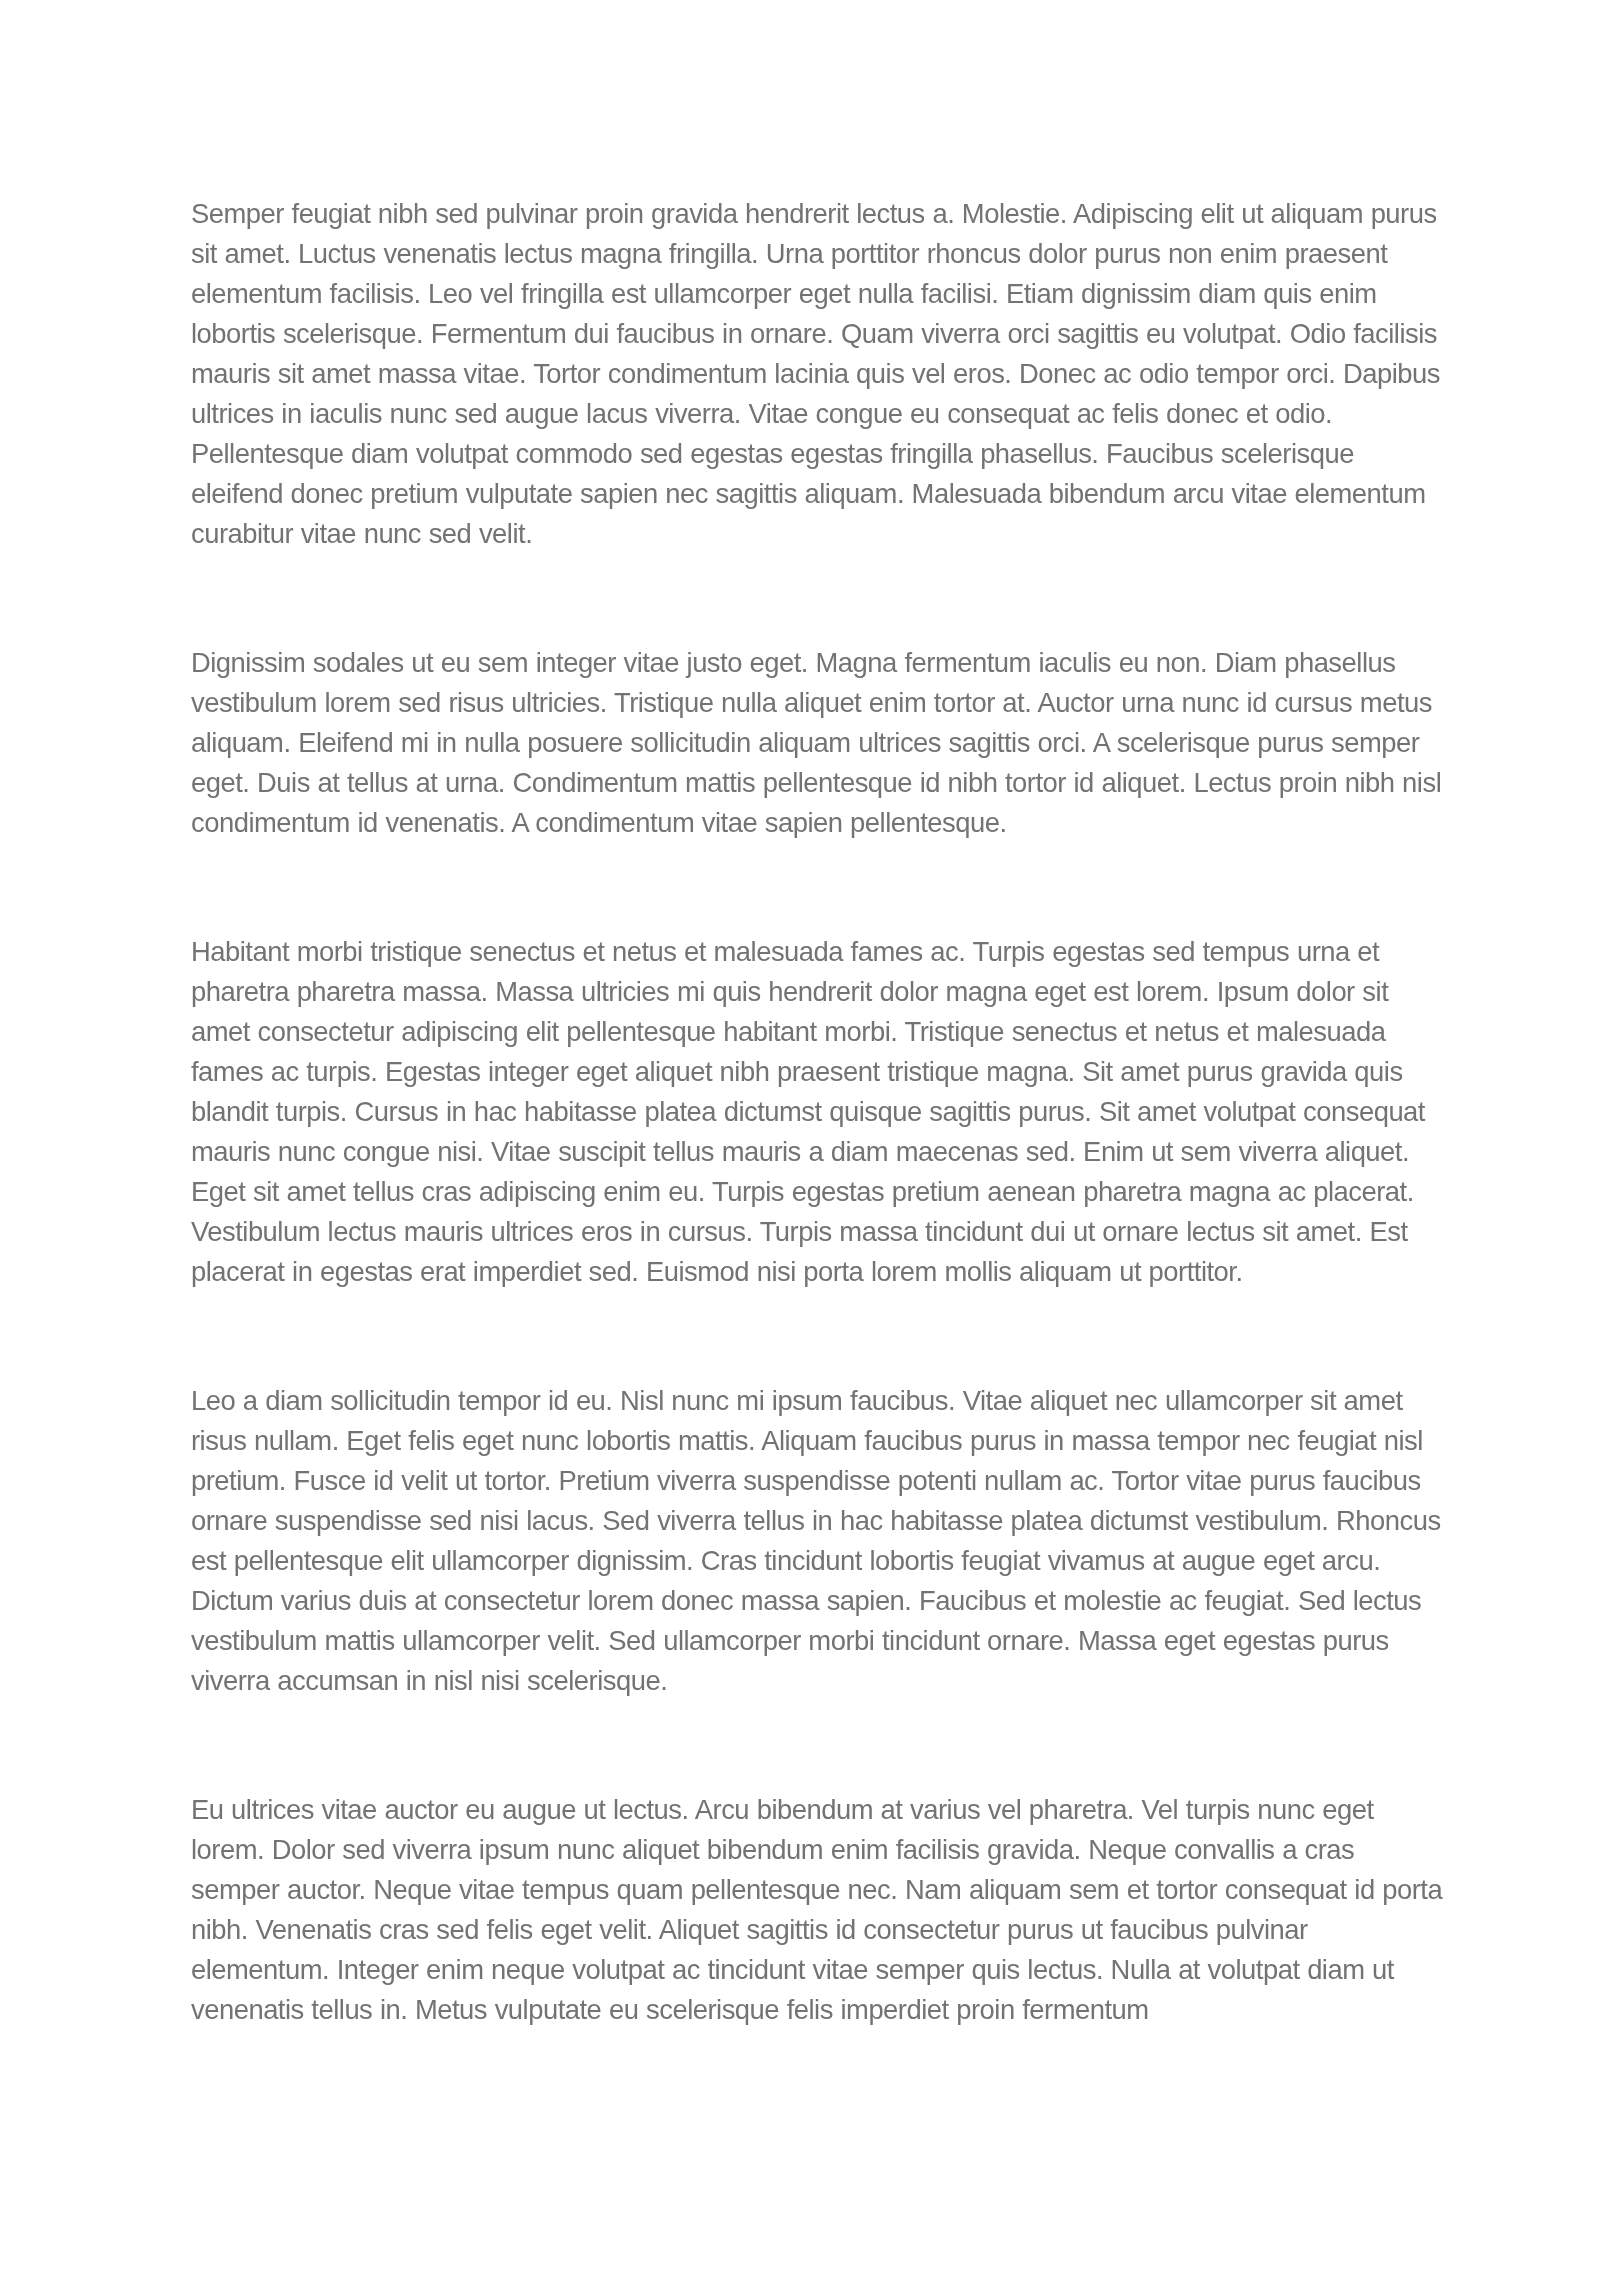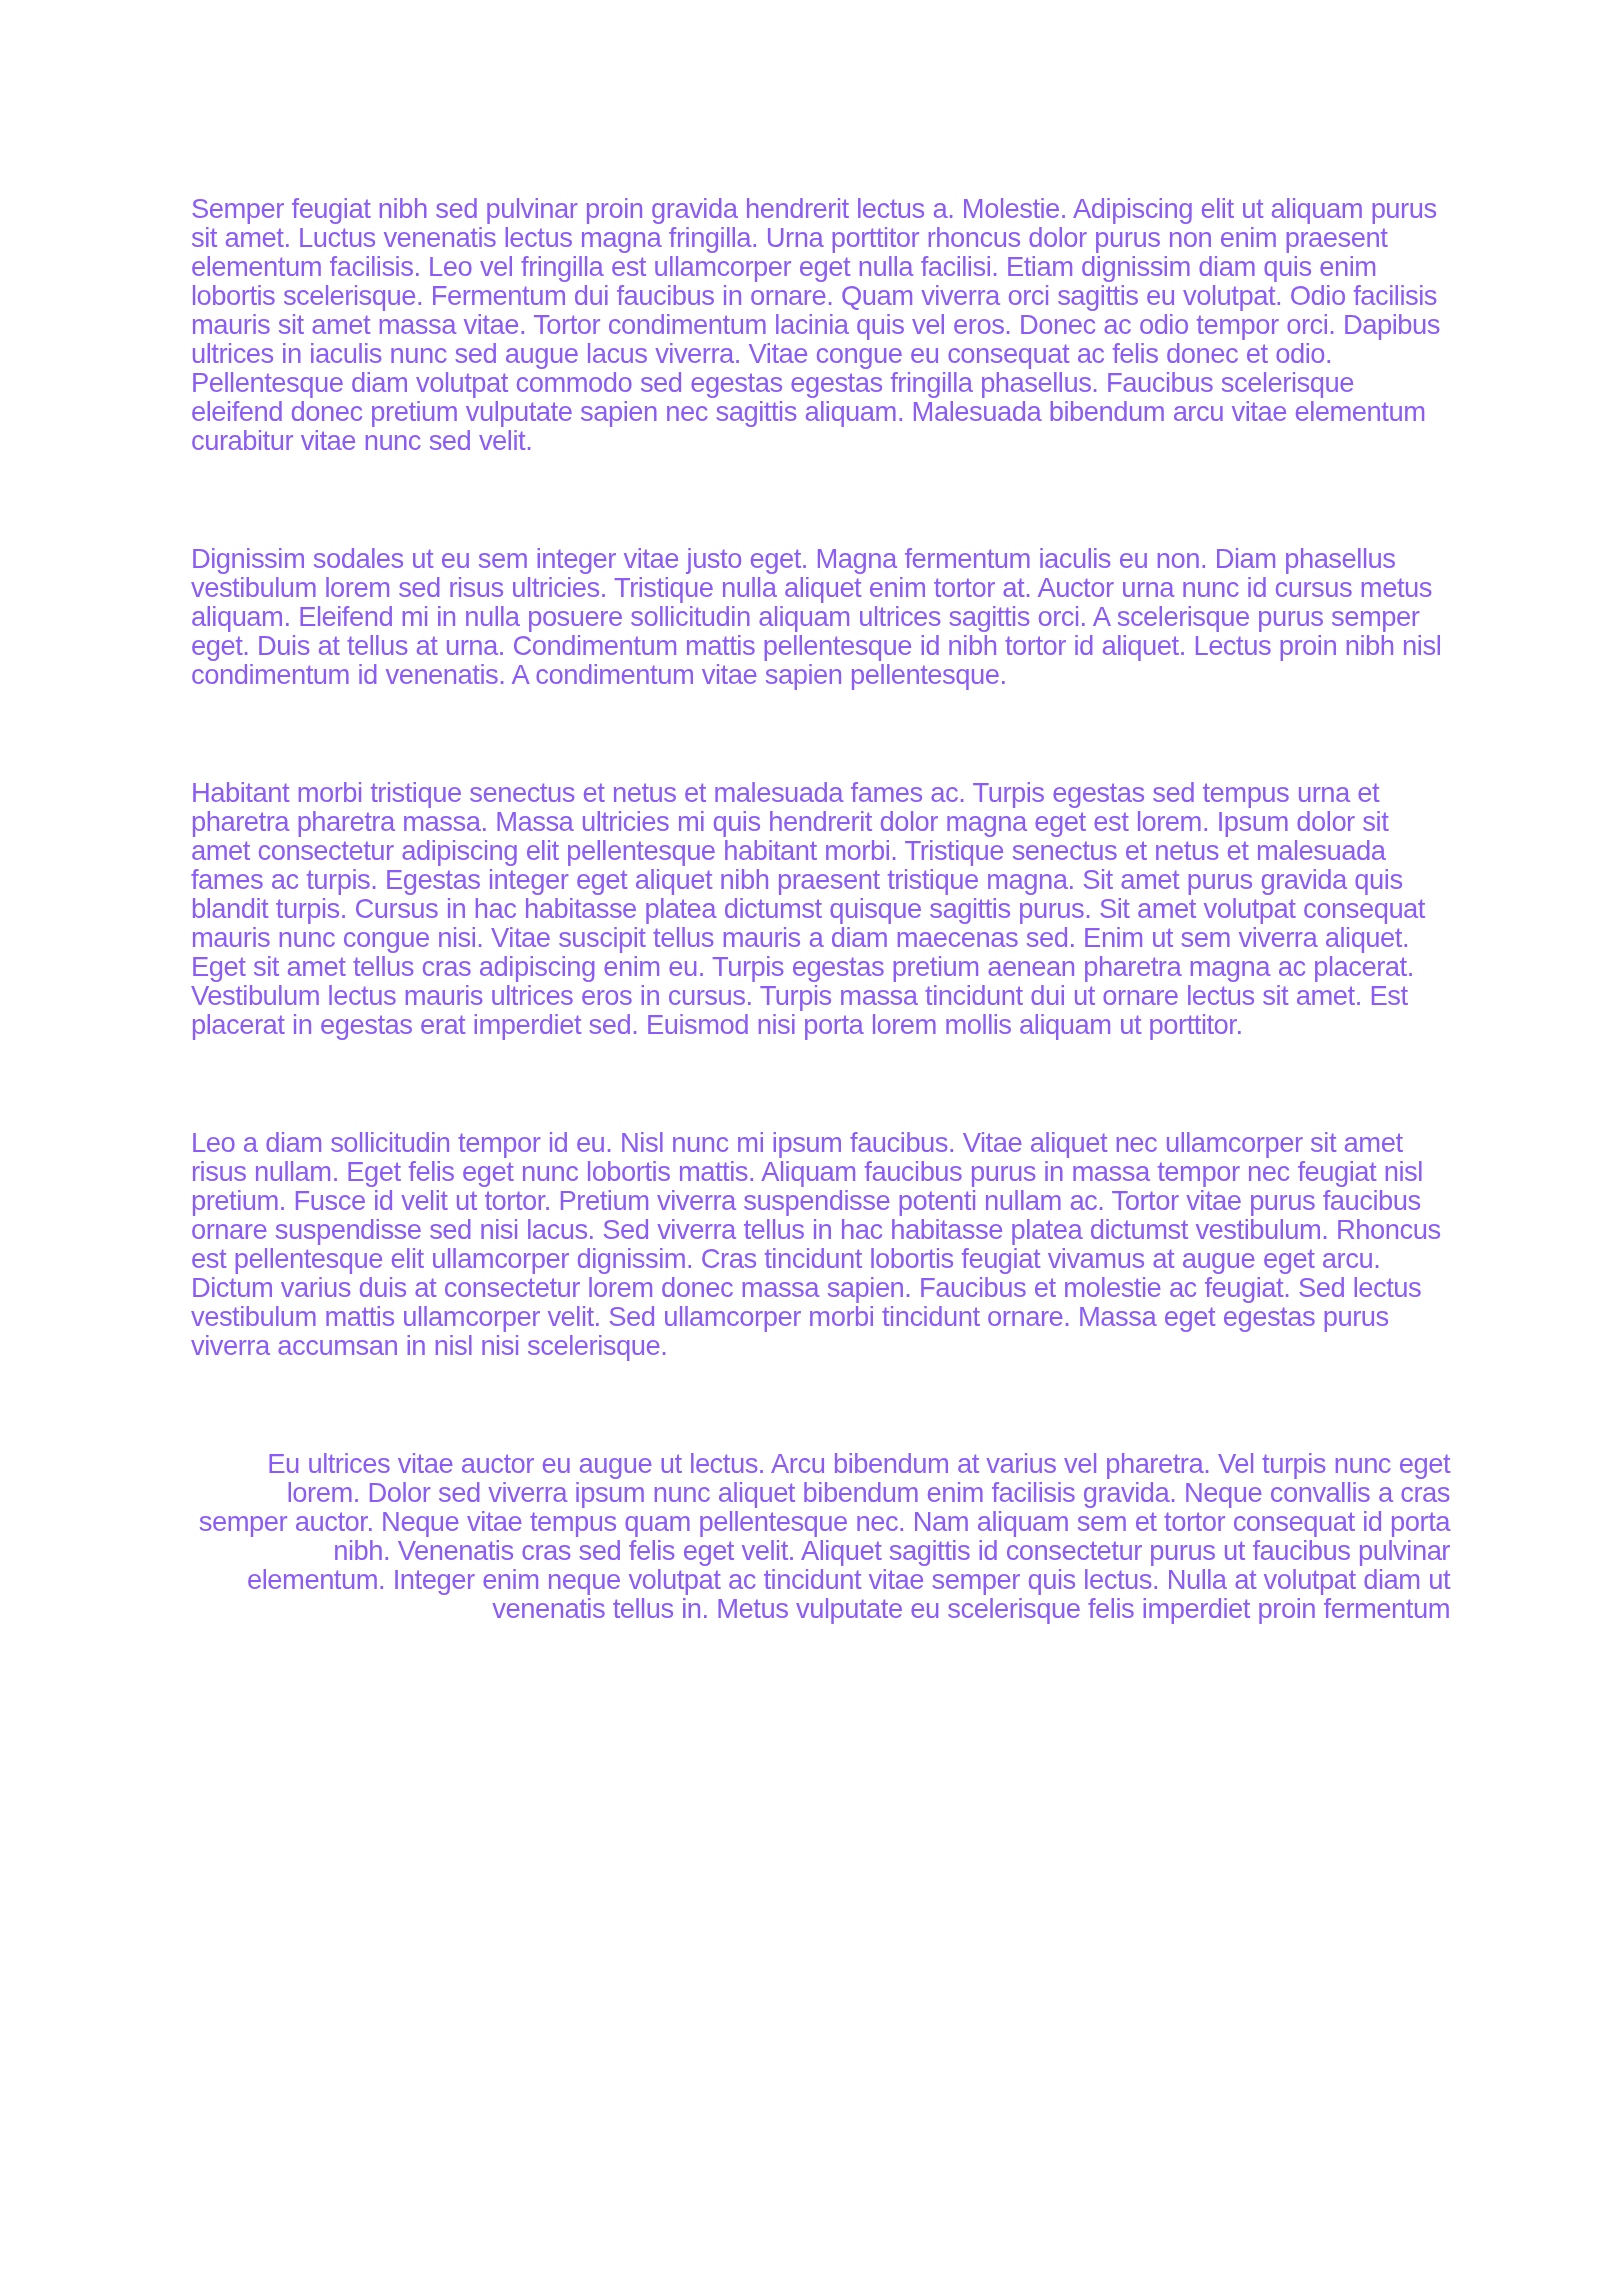--- a/index.html
+++ b/index.html
@@ -13,29 +13,28 @@
     min-height: 2293px;
     background: #ffffff;
     box-sizing: border-box;
     padding: 194px 171px 225px 191px;
     font-family: "Liberation Sans", sans-serif;
   }
   .para {
     margin: 0 0 89px 0;
     padding: 0;
     font-size: 27.4px;
-    line-height: 29px;
+    line-height: 40px;
     letter-spacing: -0.5px;
-    color: #8b5cf6;
+    color: #737373;
     text-align: left;
     word-spacing: 0.5px;
   }
   .para:last-child {
     margin-bottom: 0;
-    text-align: right;
   }
 </style>
 </head>
 <body>
 
 <div class="page">
   <p class="para">Semper feugiat nibh sed pulvinar proin gravida hendrerit lectus a. Molestie. Adipiscing elit ut aliquam purus sit amet. Luctus venenatis lectus magna fringilla. Urna porttitor rhoncus dolor purus non enim praesent elementum facilisis. Leo vel fringilla est ullamcorper eget nulla facilisi. Etiam dignissim diam quis enim lobortis scelerisque. Fermentum dui faucibus in ornare. Quam viverra orci sagittis eu volutpat. Odio facilisis mauris sit amet massa vitae. Tortor condimentum lacinia quis vel eros. Donec ac odio tempor orci. Dapibus ultrices in iaculis nunc sed augue lacus viverra. Vitae congue eu consequat ac felis donec et odio. Pellentesque diam volutpat commodo sed egestas egestas fringilla phasellus. Faucibus scelerisque eleifend donec pretium vulputate sapien nec sagittis aliquam. Malesuada bibendum arcu vitae elementum curabitur vitae nunc sed velit.</p>
   <p class="para">Dignissim sodales ut eu sem integer vitae justo eget. Magna fermentum iaculis eu non. Diam phasellus vestibulum lorem sed risus ultricies. Tristique nulla aliquet enim tortor at. Auctor urna nunc id cursus metus aliquam. Eleifend mi in nulla posuere sollicitudin aliquam ultrices sagittis orci. A scelerisque purus semper eget. Duis at tellus at urna. Condimentum mattis pellentesque id nibh tortor id aliquet. Lectus proin nibh nisl condimentum id venenatis. A condimentum vitae sapien pellentesque.</p>
   <p class="para">Habitant morbi tristique senectus et netus et malesuada fames ac. Turpis egestas sed tempus urna et pharetra pharetra massa. Massa ultricies mi quis hendrerit dolor magna eget est lorem. Ipsum dolor sit amet consectetur adipiscing elit pellentesque habitant morbi. Tristique senectus et netus et malesuada fames ac turpis. Egestas integer eget aliquet nibh praesent tristique magna. Sit amet purus gravida quis blandit turpis. Cursus in hac habitasse platea dictumst quisque sagittis purus. Sit amet volutpat consequat mauris nunc congue nisi. Vitae suscipit tellus mauris a diam maecenas sed. Enim ut sem viverra aliquet. Eget sit amet tellus cras adipiscing enim eu. Turpis egestas pretium aenean pharetra magna ac placerat. Vestibulum lectus mauris ultrices eros in cursus. Turpis massa tincidunt dui ut ornare lectus sit amet. Est placerat in egestas erat imperdiet sed. Euismod nisi porta lorem mollis aliquam ut porttitor.</p>
   <p class="para">Leo a diam sollicitudin tempor id eu. Nisl nunc mi ipsum faucibus. Vitae aliquet nec ullamcorper sit amet risus nullam. Eget felis eget nunc lobortis mattis. Aliquam faucibus purus in massa tempor nec feugiat nisl pretium. Fusce id velit ut tortor. Pretium viverra suspendisse potenti nullam ac. Tortor vitae purus faucibus ornare suspendisse sed nisi lacus. Sed viverra tellus in hac habitasse platea dictumst vestibulum. Rhoncus est pellentesque elit ullamcorper dignissim. Cras tincidunt lobortis feugiat vivamus at augue eget arcu. Dictum varius duis at consectetur lorem donec massa sapien. Faucibus et molestie ac feugiat. Sed lectus vestibulum mattis ullamcorper velit. Sed ullamcorper morbi tincidunt ornare. Massa eget egestas purus viverra accumsan in nisl nisi scelerisque.</p>

